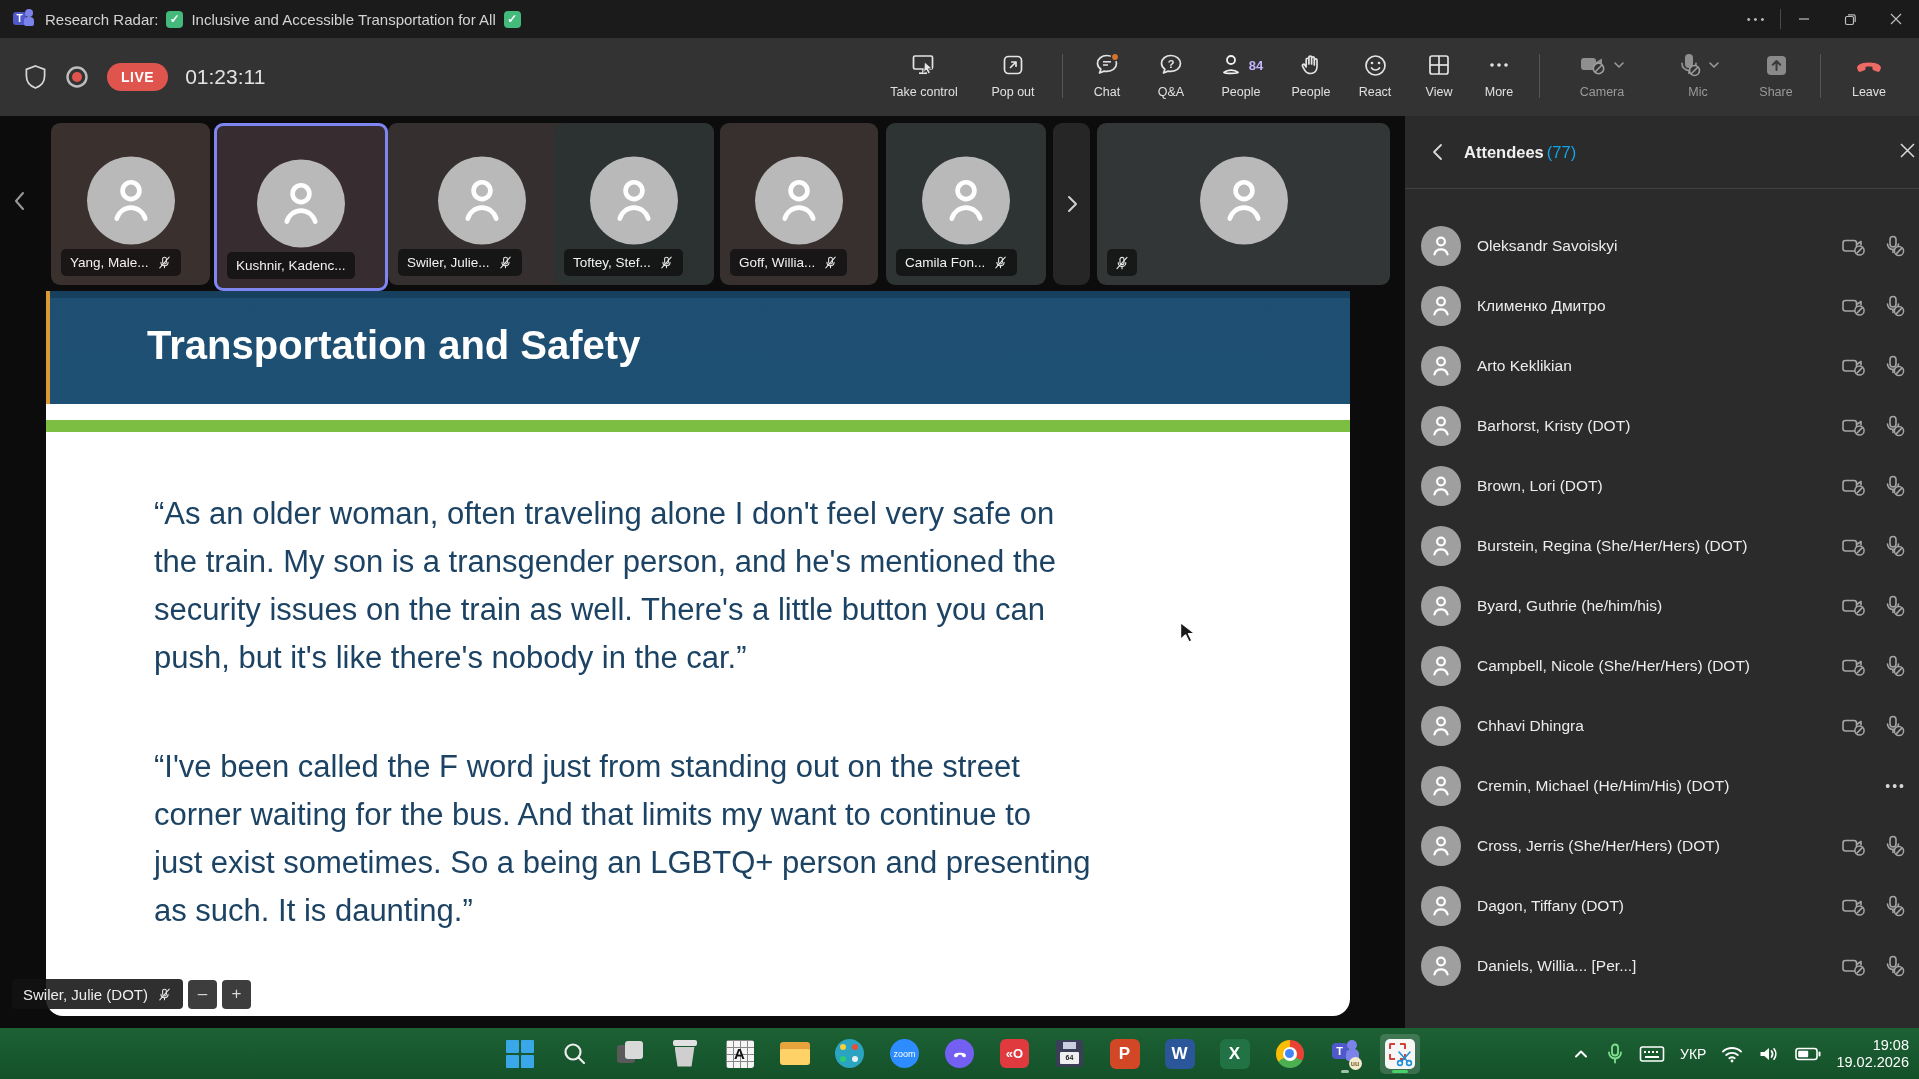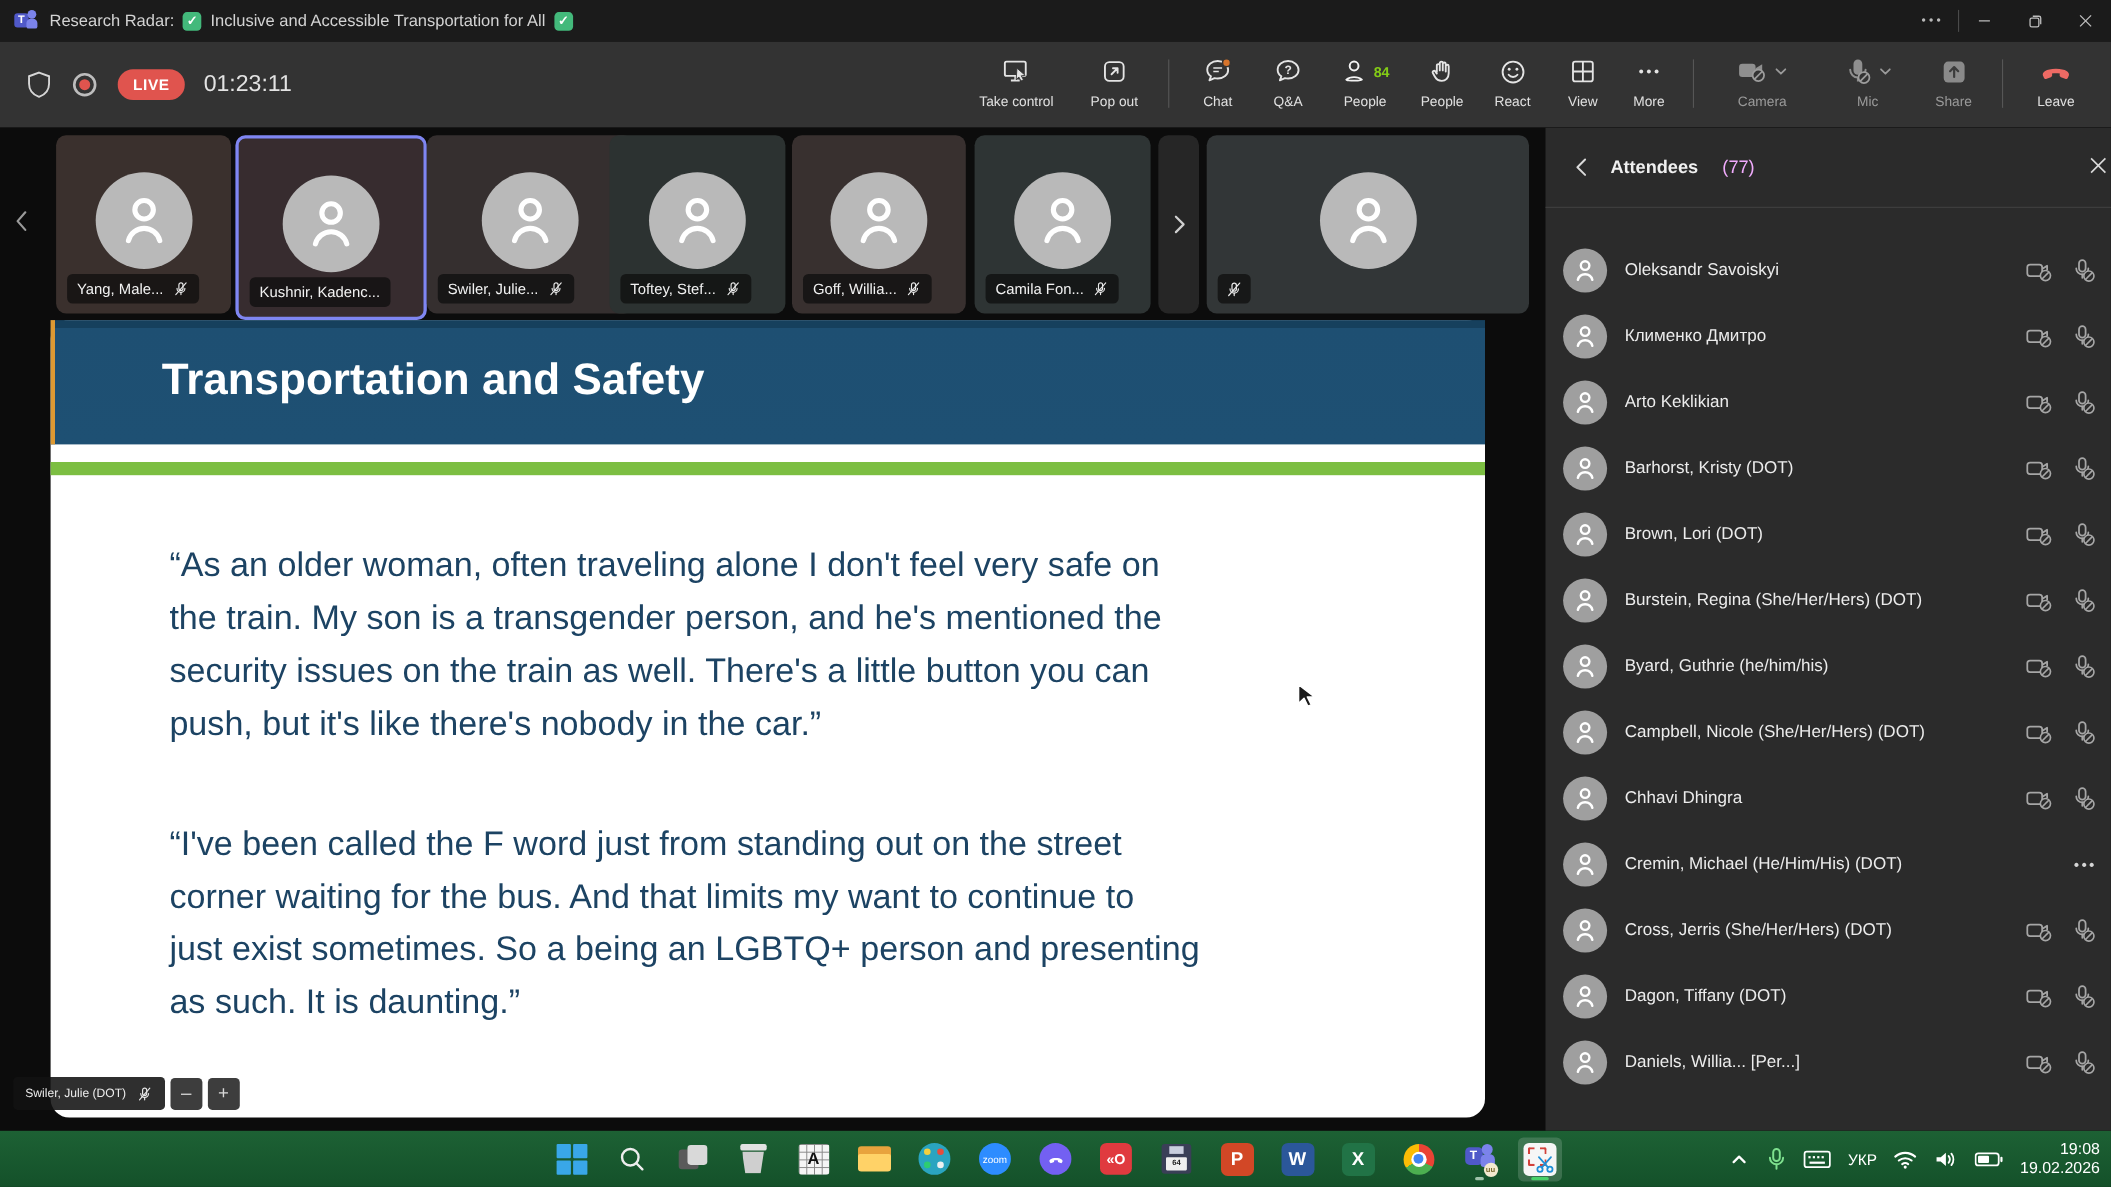--- a/index.html
+++ b/index.html
@@ -30,21 +30,21 @@
              padding:6px 14px;letter-spacing:.5px;}
   .timer{color:#e3e3e3;font-size:21px;}
   .tb-buttons{position:absolute;right:14px;top:6px;display:flex;align-items:flex-start;}
   .tbtn{display:flex;flex-direction:column;align-items:center;gap:5px;padding-top:6px;cursor:default;}
   .tbtn .ic{height:30px;display:flex;align-items:center;justify-content:center;gap:4px;}
   .tbtn .lbl{font-size:12.5px;color:#e0e0e0;white-space:nowrap;}
   .tbtn.dim .lbl{color:#9a9a9a;}
   .tb-div{width:1px;height:44px;background:#565656;margin:10px 12px 0 12px;}
   .w104{width:104px}.w74{width:74px}.w64{width:64px}.w72{width:72px}.w56{width:56px}
   .w100{width:100px}.w92{width:92px}.w76{width:76px}
-  .cnt84{color:#84cc16;font-size:13px;font-weight:bold;}
+  .cnt84{color:#c4b5fd;font-size:13px;font-weight:bold;}
 
   
   .stage{position:absolute;left:0;top:116px;width:1919px;height:912px;background:#0c0c0c;overflow:hidden;}
   .strip-chev{position:absolute;color:#9a9a9a;top:72px;font-size:0;}
   .tile{position:absolute;top:7px;height:162px;border-radius:9px;overflow:hidden;}
   .tile .avz{position:absolute;left:50%;top:50%;transform:translate(-50%,-54%);width:88px;height:88px;
              border-radius:50%;background:#b9b9b9;display:flex;align-items:center;justify-content:center;}
   .tile .avz svg{width:56px;height:56px;}
   .namepill{position:absolute;left:10px;bottom:9px;height:27px;background:rgba(12,12,12,.72);border-radius:5px;
             display:flex;align-items:center;gap:8px;padding:0 9px;color:#f2f2f2;font-size:13.5px;white-space:nowrap;}
@@ -59,31 +59,31 @@
   .green-stripe{position:absolute;left:0;top:129px;width:100%;height:12px;background:#7cbe42;}
   .quote{position:absolute;left:108px;color:#1c4363;font-size:31px;line-height:48px;}
   .q1{top:199px;} .q2{top:452px;}
 
   
   .cursor{position:absolute;left:1179px;top:505px;}
 
   
   .pres{position:absolute;left:12px;top:863px;display:flex;align-items:center;gap:5px;}
   .pres-tag{height:30px;background:rgba(18,18,18,.88);border-radius:4px;display:flex;align-items:center;
-            gap:9px;padding:0 11px;color:#ededed;font-size:11px;white-space:nowrap;}
+            gap:9px;padding:0 11px;color:#ededed;font-size:15px;white-space:nowrap;}
   .pres-btn{width:29px;height:29px;background:rgba(18,18,18,.82);border-radius:4px;color:#d8d8d8;
             display:flex;align-items:center;justify-content:center;font-size:17px;}
 
   
   .panel{position:absolute;left:1405px;top:0;width:514px;height:912px;background:#2b2b2b;padding-left:21px;}
   .panel-head{position:absolute;left:0;top:0;width:100%;height:72px;border-bottom:1px solid #404040;
               display:flex;align-items:center;}
   .ph-back{margin-left:24px;display:flex;align-items:center;}
   .ph-title{margin-left:18px;color:#f0f0f0;font-size:16.5px;font-weight:bold;}
-  .ph-count{margin-left:22px;color:#f0abfc;font-size:16.5px;}
+  .ph-count{margin-left:3px;color:#0ea5e9;font-size:16.5px;}
   .ph-close{position:absolute;right:24px;top:26px;}
   .att-list{position:absolute;left:0;top:73px;right:0;bottom:0;overflow:hidden;padding-top:27px;}
   .att-row{height:60px;display:flex;align-items:center;padding:0 34px 0 16px;}
   .att-av{width:40px;height:40px;border-radius:50%;background:#9f9f9f;display:flex;align-items:center;
           justify-content:center;flex:none;}
   .att-av svg{width:26px;height:26px;}
   .att-name{margin-left:16px;color:#ececec;font-size:15.5px;flex:1;white-space:nowrap;overflow:hidden;}
   .att-icons{display:flex;align-items:center;gap:15px;}
   .att-dots{color:#d6d6d6;font-size:14px;letter-spacing:2px;}
 

